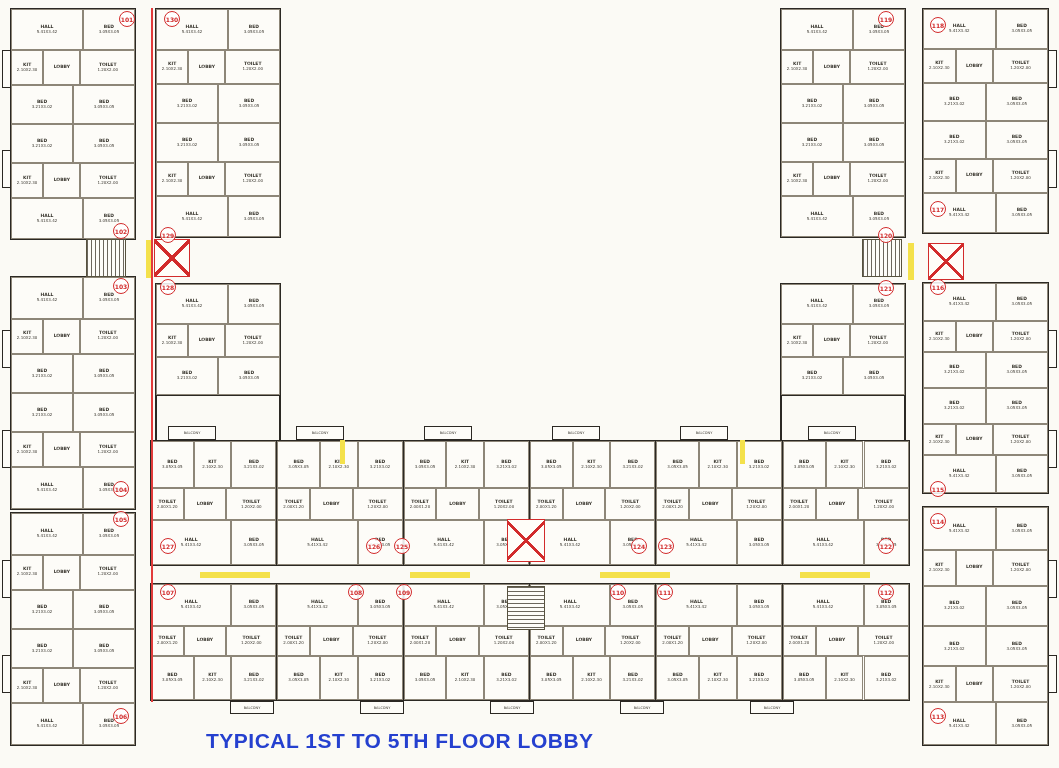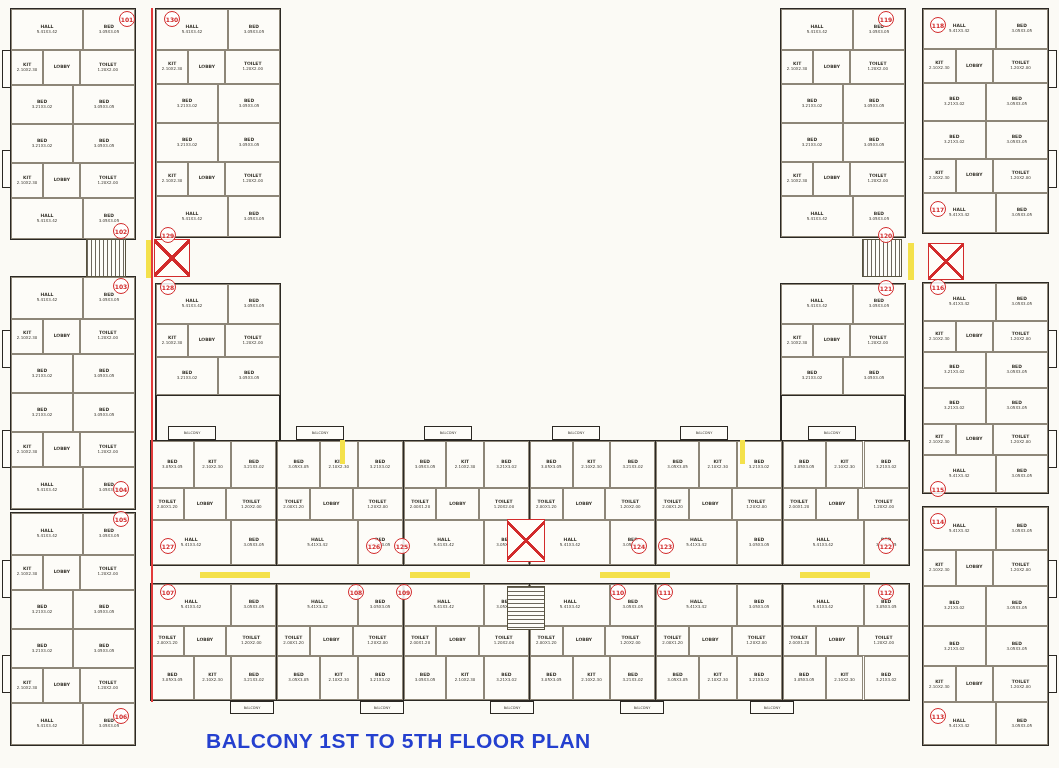--- a/index.html
+++ b/index.html
@@ -60,21 +60,21 @@
     position:absolute;left:206px;top:729px;z-index:7;
     font-family:"Liberation Sans",sans-serif;
     font-size:21px;font-weight:bold;letter-spacing:.5px;
     color:var(--title,#2540cf);white-space:nowrap;
   }
 </style>
 </head>
 <body>
 
 <div id="plan" style="--wall: #2b2823; --badge: #d22b2b; --title: #2540cf; --highlight: #f4e14b; --guide: #e23b3b; --paper: #fbfaf5;">
-  <div id="title">BALCONY 1ST TO 5TH  FLOOR PLAN</div>
+  <div id="title">TYPICAL 1ST TO 5TH  FLOOR LOBBY</div>
 <div class="block" style="left: 10px; top: 8px; width: 126px; height: 232px;">
       <div class="room" style="left: 0%; top: 0%; width: 58%; height: 18%;">
         <div class="rl">HALL</div>
         <div class="rd">5.41X3.42</div>
       </div>
       <div class="room" style="left: 58%; top: 0%; width: 42%; height: 18%;">
         <div class="rl">BED</div>
         <div class="rd">3.05X3.05</div>
       </div>
       <div class="room" style="left: 0%; top: 18%; width: 26%; height: 15%;">

